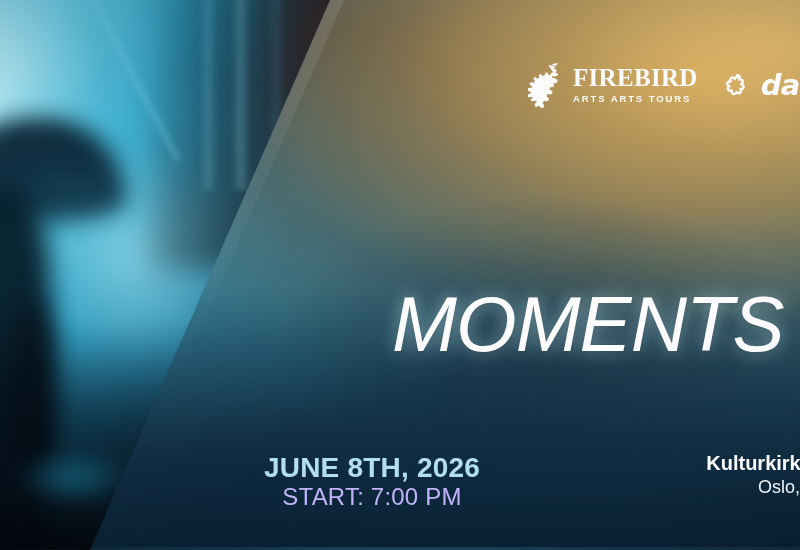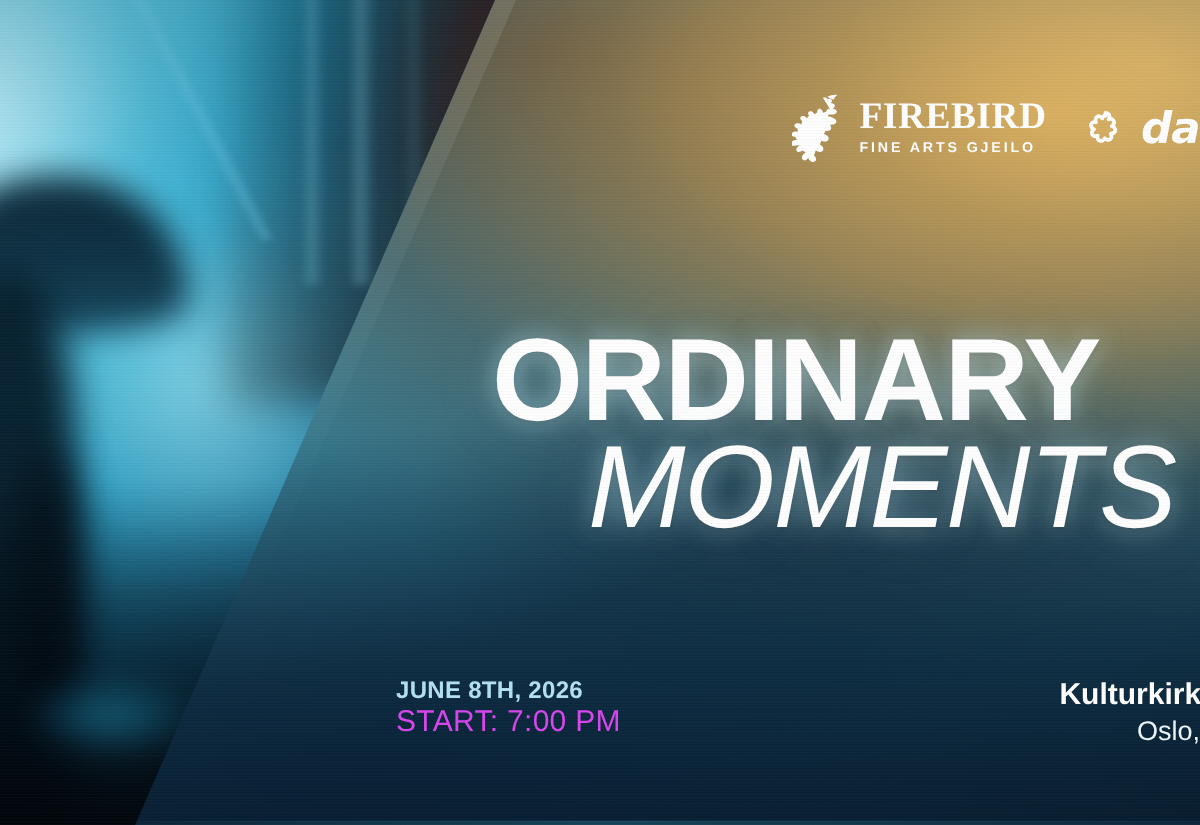--- a/index.html
+++ b/index.html
@@ -245,34 +245,35 @@
   }
 
   
   .date-block {
     position: absolute;
     left: 264px;
     top: 452px;
     text-align: left;
   }
   .date-line {
-    font-size: 16px;
+    font-size: 28px;
     font-weight: 700;
     color: #b4e2f2;
     letter-spacing: 0.2px;
     line-height: 1.12;
     white-space: nowrap;
   }
   .time-line {
-    font-size: 20px;
+    font-size: 24px;
     font-weight: 400;
-    color: #d946ef;
+    color: #c4b5fd;
     letter-spacing: 0.2px;
     line-height: 1.16;
     white-space: nowrap;
+    text-align: center;
   }
   .venue-block {
     position: absolute;
     left: 663px;
     top: 452px;
     text-align: right;
     width: 200px;
   }
   .venue-name {
     font-size: 20px;
@@ -326,36 +327,35 @@
 
   <div class="logo-row">
 
     <div class="logo-firebird">
       <svg class="firebird-mark" viewBox="0 0 38 46">
         <path fill="#ffffff" d="M20.6 3.2c1.4-.6 2.6-.2 3.1.9.9-.5 2-.5 2.6.2.6.7.4 1.7-.4 2.4 1.3.1 2.3.6 2.6 1.4.3.9-.3 1.8-1.5 2.3 1.6.3 2.7 1 2.9 1.9.2.9-.7 1.7-2.2 2-1.1.2-2.3.1-3.4-.2l-.2 1.6c1.9.2 3.6.8 4.6 1.7 1.1 1 1.2 2.2.2 3-.8.7-2.2.9-3.7.7.9 1.1 1.2 2.3.6 3.2-.6.9-2 1.2-3.5.8l-1 2.3c1.6.5 2.8 1.4 3.1 2.5.3 1.1-.4 2.1-1.7 2.4-1 .2-2.2 0-3.2-.5l-.9 2.6c1.4.7 2.3 1.8 2.3 2.9 0 1.2-1 2-2.4 2-.9 0-1.9-.3-2.7-.9l-1.1 3.2c1.1 1 1.6 2.2 1.2 3.2-.4 1-1.6 1.4-2.8 1-1.1-.4-2-1.4-2.3-2.6-.7 1.2-1.8 1.9-2.8 1.7-1.1-.2-1.6-1.3-1.3-2.5.3-1.2 1.3-2.2 2.5-2.7l-2.3-1.3c-1 .9-2.2 1.2-3.1.8-.9-.4-1.2-1.5-.6-2.5.5-.9 1.6-1.6 2.8-1.8L2.6 35c-1.2.5-2.4.4-3-.3-.6-.7-.3-1.8.6-2.5.8-.6 1.9-.9 3-.8l-1.1-2.2c-1.2.1-2.2-.3-2.5-1.1-.3-.8.3-1.7 1.3-2.1.9-.4 2-.4 3 0l-.3-2.4c-1.1-.3-1.9-.9-2-1.7-.1-.9.7-1.6 1.8-1.7 1-.1 2 .2 2.8.8l.6-2.4c-.9-.6-1.4-1.4-1.2-2.2.2-.8 1.1-1.2 2.1-1 .9.2 1.7.8 2.2 1.6l1.4-2c-.6-.8-.7-1.7-.3-2.3.5-.7 1.4-.8 2.3-.3.7.4 1.3 1.1 1.6 1.9l2-1.4c-.2-.9 0-1.7.6-2.1.7-.5 1.6-.3 2.2.4.5.5.8 1.2.9 1.9l2.2-.6c.1-1 .6-1.7 1.3-1.9.8-.2 1.6.3 1.9 1.2z"></path>
         <path fill="#ffffff" d="M23.4 2.6c2.2-1.1 4.6-1.6 6.9-1.3-1.3.9-2.2 2-2.6 3.2-1.4-.9-2.9-1.4-4.3-1.9z"></path>
       </svg>
       <div class="firebird-text">
         <div class="firebird-name">FIREBIRD</div>
-        <div class="firebird-sub">FINE ARTS GJEILO</div>
+        <div class="firebird-sub">ARTS ARTS TOURS</div>
       </div>
     </div>
 
     <div class="logo-daily">
       <svg class="daily-mark" viewBox="0 0 30 30">
         <g fill="none" stroke="#ffffff" stroke-width="2.5" stroke-linecap="round" stroke-linejoin="round">
           <path d="M15 5.2c1.6 0 2.7 1.1 2.7 2.5 0 1.1-.7 1.9-.7 1.9s.9-.5 2-.2c1.4.4 2.1 1.7 1.6 3.1-.4 1.1-1.5 1.6-1.5 1.6s1.1.1 1.9 1.1c.9 1.1.7 2.6-.5 3.4-.9.6-2 .5-2 .5s.6.8.5 2c-.1 1.4-1.3 2.4-2.7 2.1-1.1-.2-1.8-1.1-1.8-1.1s-.4 1-1.5 1.6c-1.2.6-2.7.1-3.2-1.2-.4-1.1 0-2.1 0-2.1s-.9.5-2.1.3c-1.4-.3-2.2-1.6-1.7-2.9.4-1.1 1.4-1.6 1.4-1.6s-1-.3-1.7-1.3c-.8-1.2-.4-2.7.9-3.3 1.1-.5 2.1-.1 2.1-.1s-.5-.9-.3-2.1c.2-1.4 1.5-2.2 2.8-1.8 1.1.4 1.6 1.3 1.6 1.3s.3-1 1.3-1.6c.3-.1.6-.1.9-.1z"></path>
         </g>
       </svg>
       <div class="daily-word">dailycho</div>
     </div>
 
   </div>
 
-  <div class="title-main">ORDINARY</div>
   <div class="title-sub">MOMENTS</div>
 
   <div class="date-block">
     <div class="date-line">JUNE 8TH, 2026</div>
     <div class="time-line">START: 7:00 PM</div>
   </div>
 
   <div class="venue-block">
     <div class="venue-name">Kulturkirken Jak</div>
     <div class="venue-city">Oslo, Norw</div>

